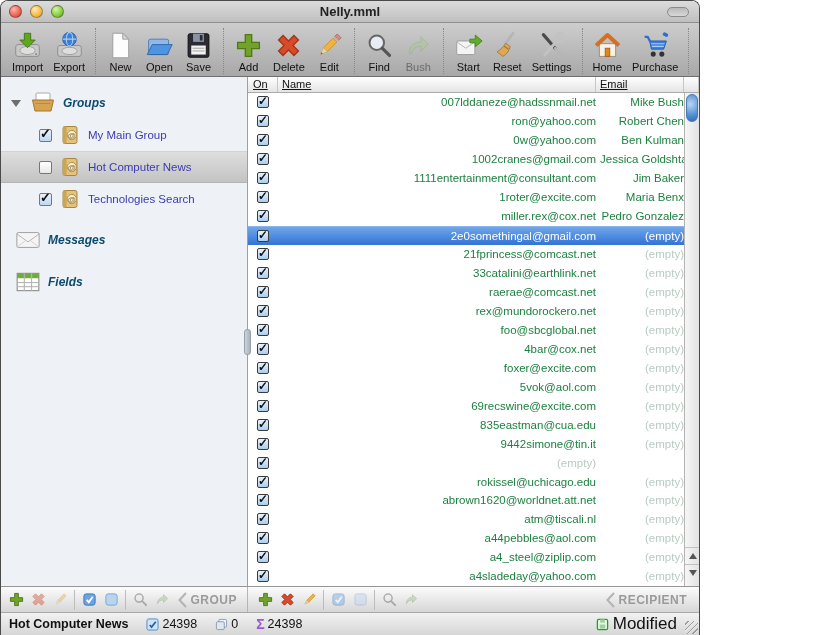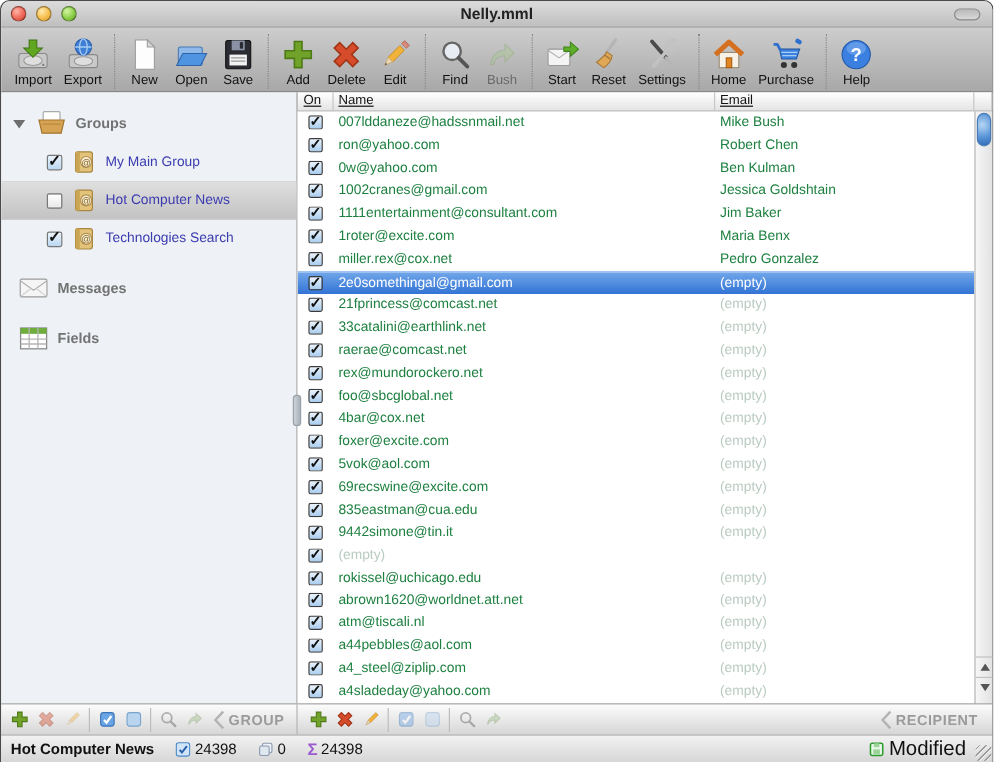--- a/index.html
+++ b/index.html
@@ -1,17 +1,17 @@
 <!DOCTYPE html>
 <html><head>
 <meta charset="utf-8">
 <style>
   * { margin:0; padding:0; box-sizing:border-box; }
   html,body { width:828px; height:635px; background:#fff; font-family:"Liberation Sans",sans-serif; }
-  .window { width:828px; height:635px; border:1px solid #4a4a4a; border-bottom:none;
+  .window { width:700px; height:635px; border:1px solid #4a4a4a; border-bottom:none;
             border-radius:8px 8px 0 0; overflow:hidden; display:flex; flex-direction:column; background:#fff; }
 
   
   .titlebar { height:22px; flex:0 0 22px; background:linear-gradient(#dcdcdc,#bfbfbf);
               border-bottom:1px solid #8e8e8e; display:flex; align-items:center; position:relative; }
   .lights { display:flex; gap:8px; margin-left:8px; }
   .light { width:13px; height:13px; border-radius:50%; border:1px solid rgba(0,0,0,.35); }
   .light.red { background:radial-gradient(circle at 35% 30%, #ffb3a6, #ee6a5a 55%, #c33b28); }
   .light.yellow { background:radial-gradient(circle at 35% 30%, #ffe9b0, #f6bf4e 55%, #d0922a); }
   .light.green { background:radial-gradient(circle at 35% 30%, #d4f5a3, #8ed04a 55%, #5d9a23); }
@@ -28,21 +28,21 @@
   .tbtn .tlabel { font-size:11px; color:#111; margin-top:1px; white-space:nowrap; }
   .tbtn.disabled { opacity:.45; }
   .tsep { border-left:1px dotted #878787; height:46px; margin:0 5px; align-self:flex-end; }
 
   
   .content { flex:1 1 auto; display:flex; min-height:0; position:relative; }
 
   
   .sidebar { width:247px; flex:0 0 247px; background:#eef2f6; border-right:1px solid #9f9f9f; position:relative; padding-top:10px; }
   .sect { display:flex; align-items:center; gap:7px; padding:4px 8px 4px 10px; }
-  .sect .slabel { font-size:12px; font-weight:bold; color:#737373; }
+  .sect .slabel { font-size:12px; font-weight:bold; color:#0c4a6e;font-style:italic; }
   .disclosure { width:0; height:0; border-left:5px solid transparent; border-right:5px solid transparent; border-top:7px solid #6e6e6e; margin-right:2px; }
   .sect svg { width:26px; height:24px; }
   .gitem { display:flex; align-items:center; gap:8px; padding:5px 8px 5px 38px; margin:1px 0; }
   .gitem.selected { background:linear-gradient(#dedede,#c3c3c3); border-top:1px solid #d2d2d2; border-bottom:1px solid #b5b5b5; }
   .scb { width:13px; height:13px; border:1.5px solid #777; border-radius:2px; background:linear-gradient(#fff,#e8e8e8); position:relative; flex:0 0 13px; }
   .scb.checked { background:linear-gradient(#eaf3fc,#bcd8f2); }
   .scb.checked::after { content:"✓"; position:absolute; left:0px; top:-4px; font-size:13px; font-weight:bold; color:#111; }
   .gitem svg { width:20px; height:20px; flex:0 0 20px; }
   .glabel { font-size:11.5px; color:#3b3bb0; }
   .sect.sub { margin-top:10px; padding-left:14px; }
@@ -51,21 +51,21 @@
                      background:linear-gradient(90deg,#cdd3d9,#aab2ba); border:1px solid #98a0a8; z-index:5; }
 
   
   .main { flex:1 1 auto; display:flex; flex-direction:column; min-width:0; }
   .thead { height:16px; flex:0 0 16px; background:linear-gradient(#ffffff,#e4e4e4); border-bottom:1px solid #ababab;
            display:grid; grid-template-columns:30px 318px 1fr 15px; font-size:11px; color:#111; }
   .thcell { padding:1px 4px 0 4px; border-right:1px solid #c6c6c6; overflow:hidden; white-space:nowrap;text-decoration:underline; }
   .thcell.on { text-align:left; padding-left:5px; }
   .rows-wrap { flex:1 1 auto; display:flex; min-height:0; position:relative; }
   .rows { flex:1 1 auto; overflow:hidden; background:#fff; }
-  .trow { height:18.96px; display:grid; grid-template-columns:30px 318px 1fr; align-items:center; }
+  .trow { height:18.96px; display:grid; grid-template-columns:30px 318px 1fr; align-items:center;text-align:right; }
   .trow .cell { font-size:11.5px; white-space:nowrap; overflow:hidden; }
   .trow .email, .trow .name { color:#1e8040; padding-left:4px; }
   .trow.emptyname .name { color:#b9cbc1; }
   .trow.sel { background:linear-gradient(#70a6e9,#3273d5); border-top:1px solid #8ab5ed; }
   .trow.sel .email, .trow.sel .name { color:#fff; }
   .oncell { display:flex; justify-content:center; }
   .tcb { width:12px; height:12px; border:1.5px solid #3a3a3a; border-radius:2px;
          background:linear-gradient(#eaf3fc,#a9cdf0); position:relative; }
   .tcb.checked::after { content:"✓"; position:absolute; left:0px; top:-3px; font-size:12px; font-weight:bold; color:#111; }
 

